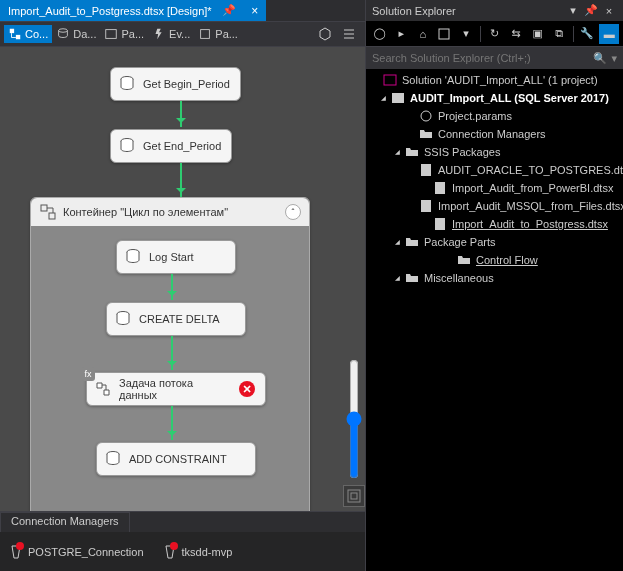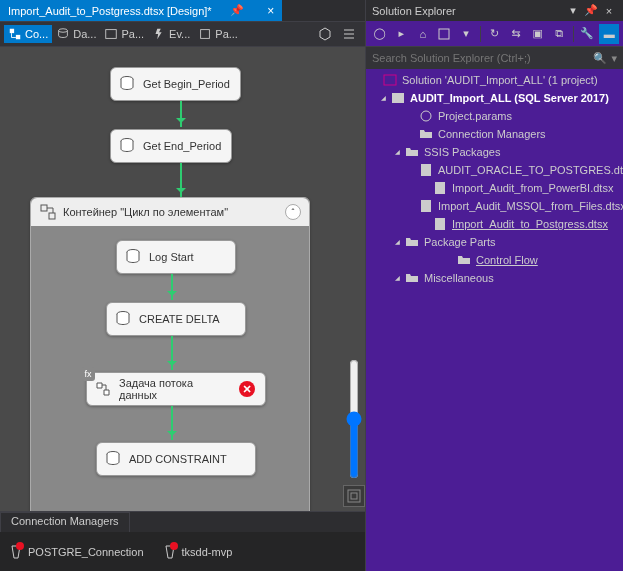--- a/index.html
+++ b/index.html
@@ -1,22 +1,22 @@
 <!DOCTYPE html>
 <html><head>
 <meta charset="utf-8">
 <style>
 *{margin:0;padding:0;box-sizing:border-box;font-family:"Segoe UI",Tahoma,sans-serif;font-size:11px;}
 body{background:#2d2d30;color:#ccc;width:623px;height:571px;overflow:hidden;display:flex;}
 .left{width:365px;height:571px;display:flex;flex-direction:column;background:#2d2d30;}
-.right{width:258px;height:571px;display:flex;flex-direction:column;background:#4c1d95;border-left:1px solid #3f3f46;}
+.right{width:258px;height:571px;display:flex;flex-direction:column;background:#000000;border-left:1px solid #3f3f46;}
 
 
 .tabstrip{height:21px;background:#2d2d30;display:flex;align-items:stretch;}
-.tab{background:#007acc;color:#fff;padding:2px 8px;display:flex;align-items:center;gap:19px;}
+.tab{background:#007acc;color:#fff;padding:2px 8px;display:flex;align-items:center;gap:11px;}
 .tab .close{margin-left:4px;font-size:12px;cursor:pointer;}
 
 .toolbar{height:26px;background:#333337;border-top:1px solid #3f3f46;border-bottom:1px solid #3f3f46;display:flex;align-items:center;padding:0 4px;gap:0;}
 .tbtn{display:flex;align-items:center;gap:3px;padding:2px 4px;color:#ccc;cursor:pointer;white-space:nowrap;}
 .tbtn.sel{background:#007acc;color:#fff;}
 .tico{width:14px;height:14px;display:inline-block;}
 .spacer{flex:1;}
 
 .canvasWrap{flex:1;background:#4a4a4a;position:relative;overflow:hidden;}
 .canvas{position:absolute;inset:0;}

